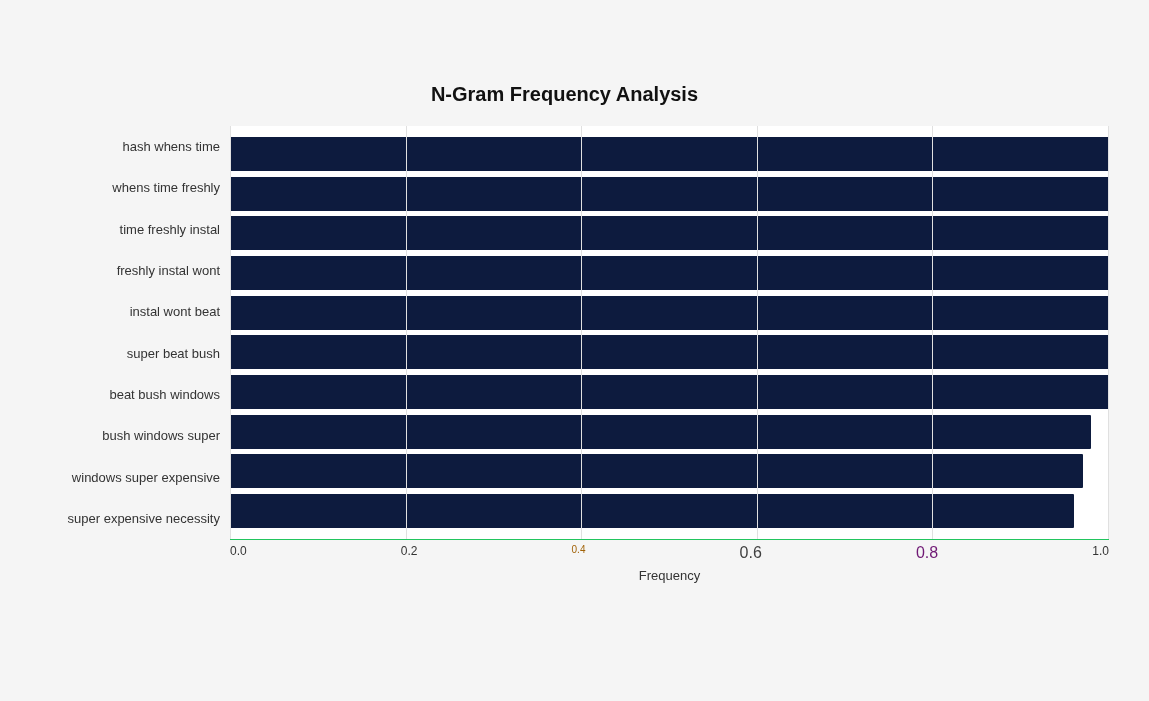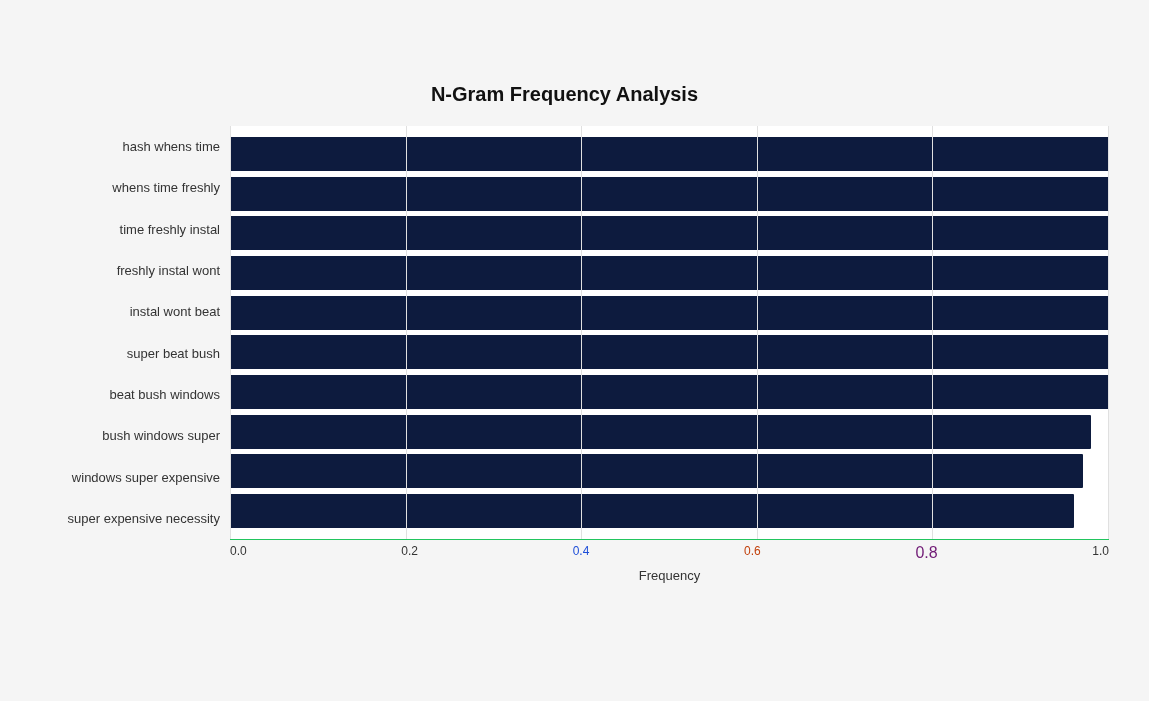--- a/index.html
+++ b/index.html
@@ -115,22 +115,22 @@
           </div>
       </div>
     </div>
 
     <div style="display:flex; margin-top:0;">
       <div style="min-width:210px; padding-right:10px;"></div>
       <div style="flex:1;">
         <div style="display:flex; justify-content:space-between; border-top:1px solid #22c55e; padding-top:4px;">
           <span style="font-size:12px; color:#333;">0.0</span>
           <span style="font-size:12px; color:#333;">0.2</span>
-          <span style="font-size:12px; color:#1d4ed8;">0.4</span>
-          <span style="font-size:12px; color:#c2410c;">0.6</span>
+          <span style="font-size:10px; color:#a16207;">0.4</span>
+          <span style="font-size:16px; color:#404040;">0.6</span>
           <span style="font-size:16px; color:#701a75;">0.8</span>
           <span style="font-size:12px; color:#333;">1.0</span>
         </div>
         <div style="text-align:center; font-size:13px; color:#333; margin-top:6px;">Frequency</div>
       </div>
     </div>
   </div>
 </div>
 
 </body></html>

